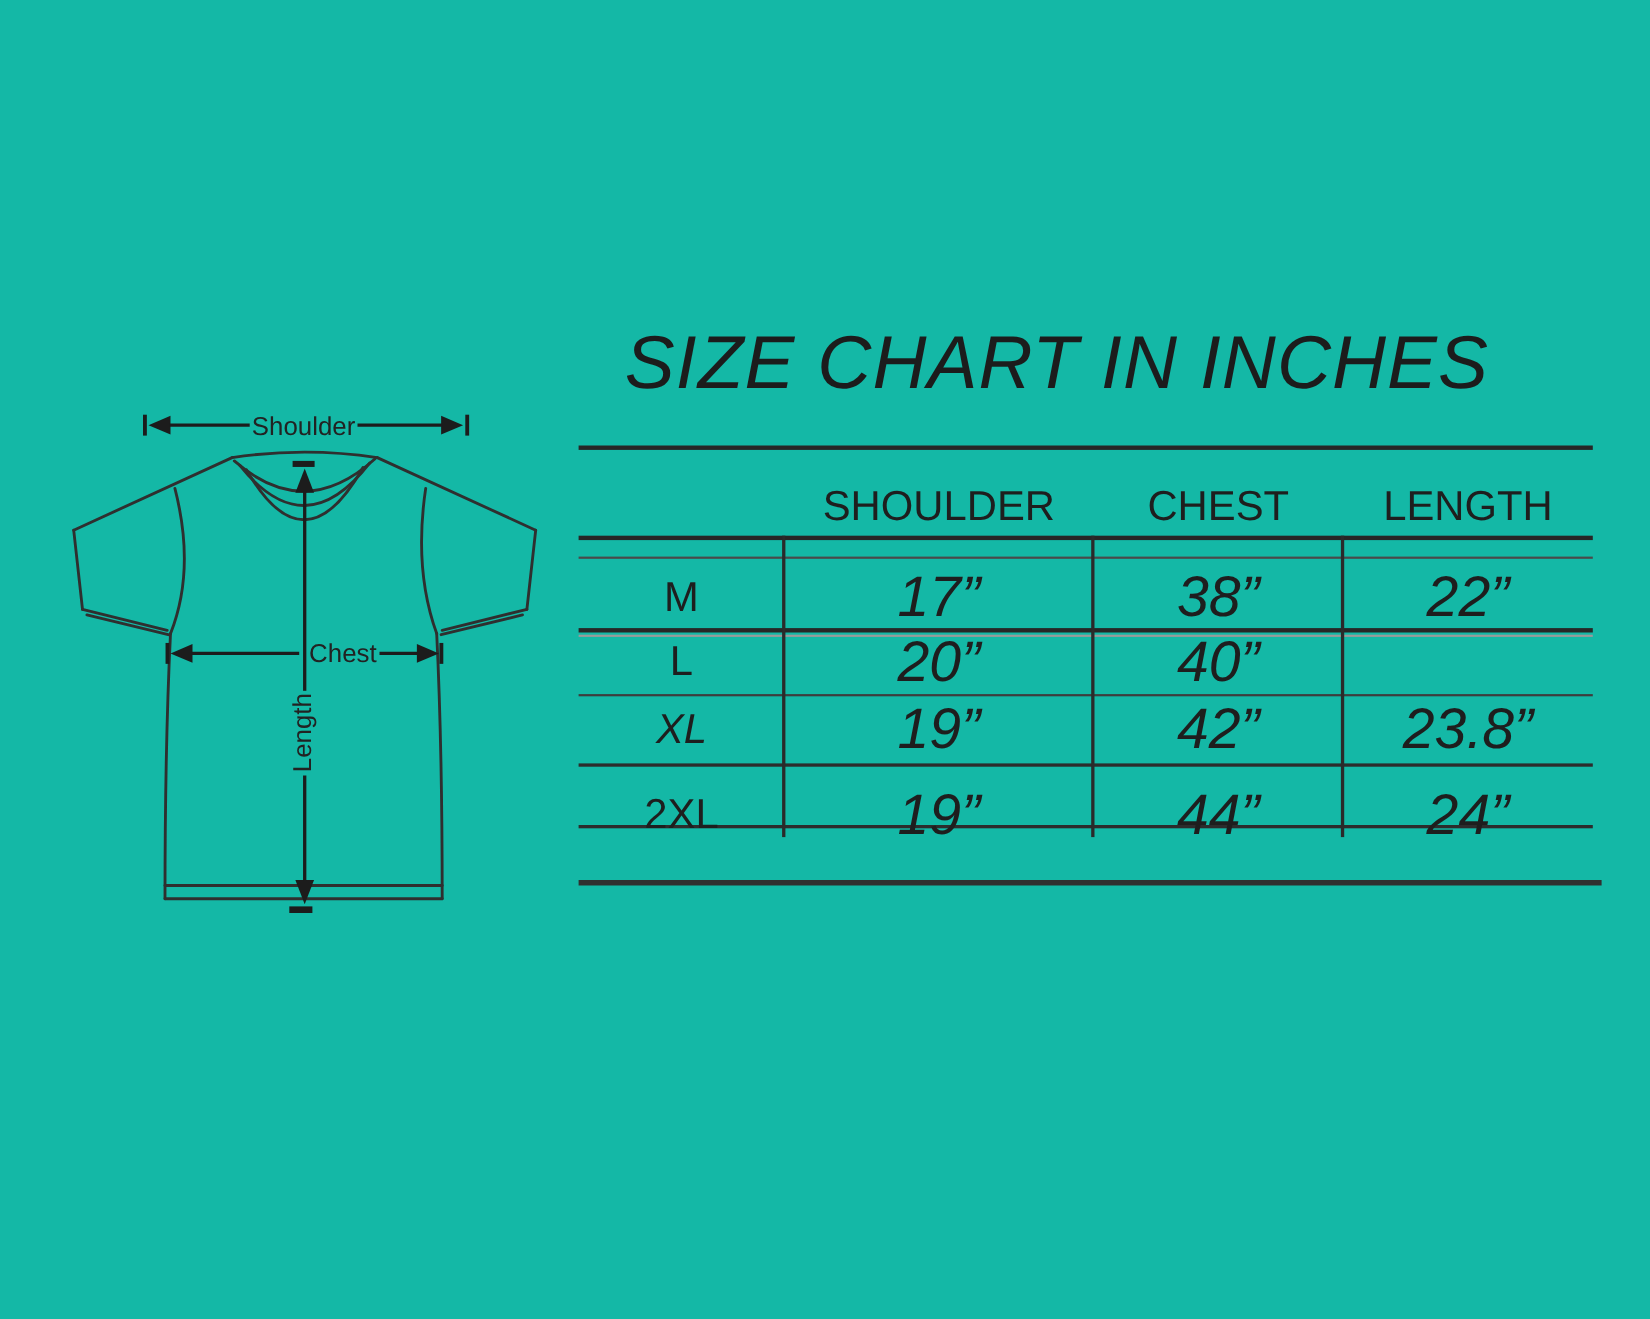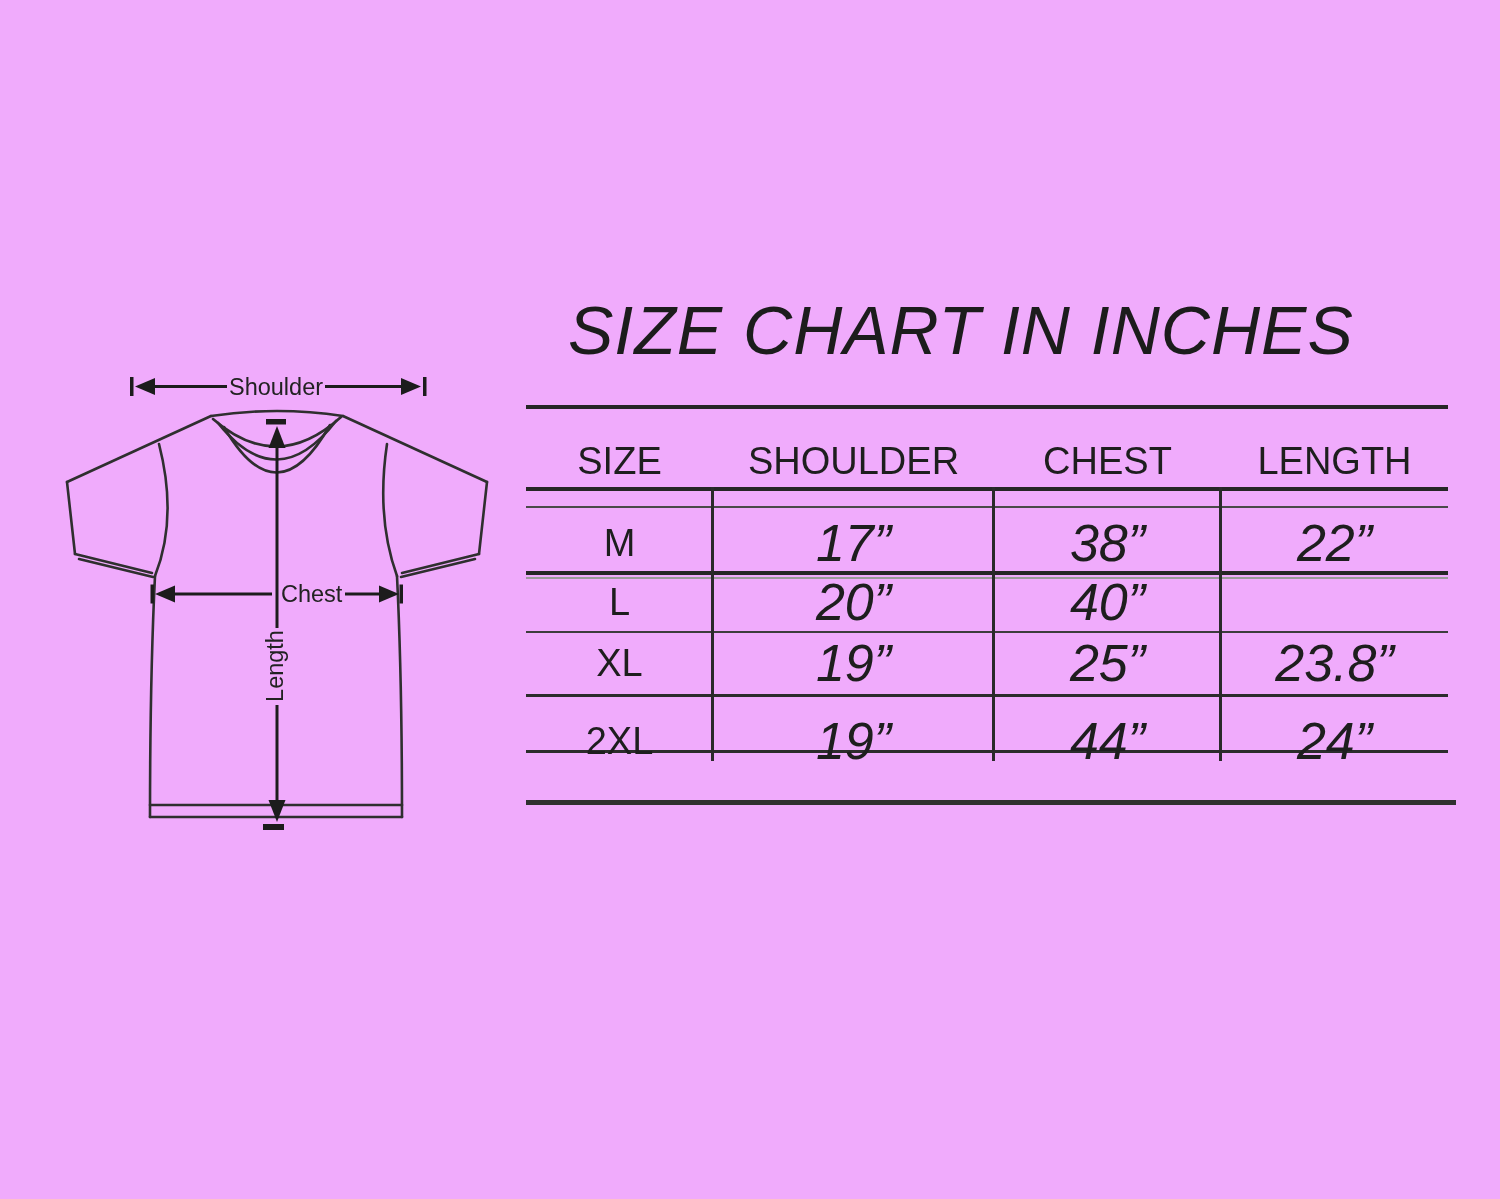--- a/index.html
+++ b/index.html
@@ -1,16 +1,16 @@
 <!DOCTYPE html>
 <html><head>
 <meta charset="utf-8">
 <style>
   html,body{margin:0;padding:0;background:#fff;}
-  .canvas{position:relative;width:1500px;height:1199px;background:#f0abfc;
+  .canvas{position:relative;width:1500px;height:1199px;background:#14b8a6;
           font-family:"Liberation Sans",sans-serif;overflow:hidden;}
 
   
   .title{position:absolute;left:568px;top:294px;width:782px;text-align:center;
          font-style:italic;font-size:68px;line-height:72px;color:#1c1c1c;
          letter-spacing:1px;white-space:nowrap;}
 
   
   .tbl{position:absolute;left:526px;top:405px;width:922px;height:362px;}
   .hline{position:absolute;left:0;width:922px;background:#262626;}
@@ -22,21 +22,21 @@
   .h-l{top:226px;height:2px;background:#3d3d3d;}
   .h-xl{top:289px;height:3px;background:#2c2c2c;}
   .h-bot{top:345px;height:3px;background:#2c2c2c;}
   .vline{position:absolute;top:82px;height:274px;width:3px;background:#2a2a2a;}
   .v1{left:185px;} .v2{left:466px;} .v3{left:693px;}
 
   .cell{position:absolute;display:flex;align-items:center;justify-content:center;
         font-size:38px;color:#1e1e1e;height:64px;}
   .c0{left:0;width:187px;} .c1{left:187px;width:281px;}
   .c2{left:468px;width:227px;} .c3{left:695px;width:227px;}
-  .rh{top:24px;} .r0{top:106px;} .r1{top:165px;} .r2{top:226px;} .r3{top:304px;}
+  .rh{top:24px;} .r0{top:106px;} .r1{top:165px;} .r2{top:226px;font-style:italic;} .r3{top:304px;}
   .val{font-style:italic;font-size:52px;}
 
   
   .bottom-rule{position:absolute;left:526px;top:800px;width:930px;height:5px;background:#303030;}
 
   
   .shirt{position:absolute;left:55px;top:358px;width:445px;height:485px;}
   .shirt path.outline{fill:none;stroke:#2f2f2f;stroke-width:2.6;stroke-linejoin:round;stroke-linecap:round;}
   .shirt .arrow{stroke:#1c1c1c;stroke-width:3;fill:none;}
   .shirt .solid{fill:#1c1c1c;stroke:none;}
@@ -114,37 +114,36 @@
     <div class="hline h-thin"></div>
     <div class="hline h-m1"></div>
     <div class="hline h-m2"></div>
     <div class="hline h-l"></div>
     <div class="hline h-xl"></div>
     <div class="hline h-bot"></div>
     <div class="vline v1"></div>
     <div class="vline v2"></div>
     <div class="vline v3"></div>
 
-    <div class="cell rh c0">SIZE</div>
     <div class="cell rh c1">SHOULDER</div>
     <div class="cell rh c2">CHEST</div>
     <div class="cell rh c3">LENGTH</div>
 
     <div class="cell r0 c0">M</div>
     <div class="cell r0 c1 val">17”</div>
     <div class="cell r0 c2 val">38”</div>
     <div class="cell r0 c3 val">22”</div>
 
     <div class="cell r1 c0">L</div>
     <div class="cell r1 c1 val">20”</div>
     <div class="cell r1 c2 val">40”</div>
 
     <div class="cell r2 c0">XL</div>
     <div class="cell r2 c1 val">19”</div>
-    <div class="cell r2 c2 val">25”</div>
+    <div class="cell r2 c2 val">42”</div>
     <div class="cell r2 c3 val">23.8”</div>
 
     <div class="cell r3 c0">2XL</div>
     <div class="cell r3 c1 val">19”</div>
     <div class="cell r3 c2 val">44”</div>
     <div class="cell r3 c3 val">24”</div>
   </div>
 
   <div class="bottom-rule"></div>
 

